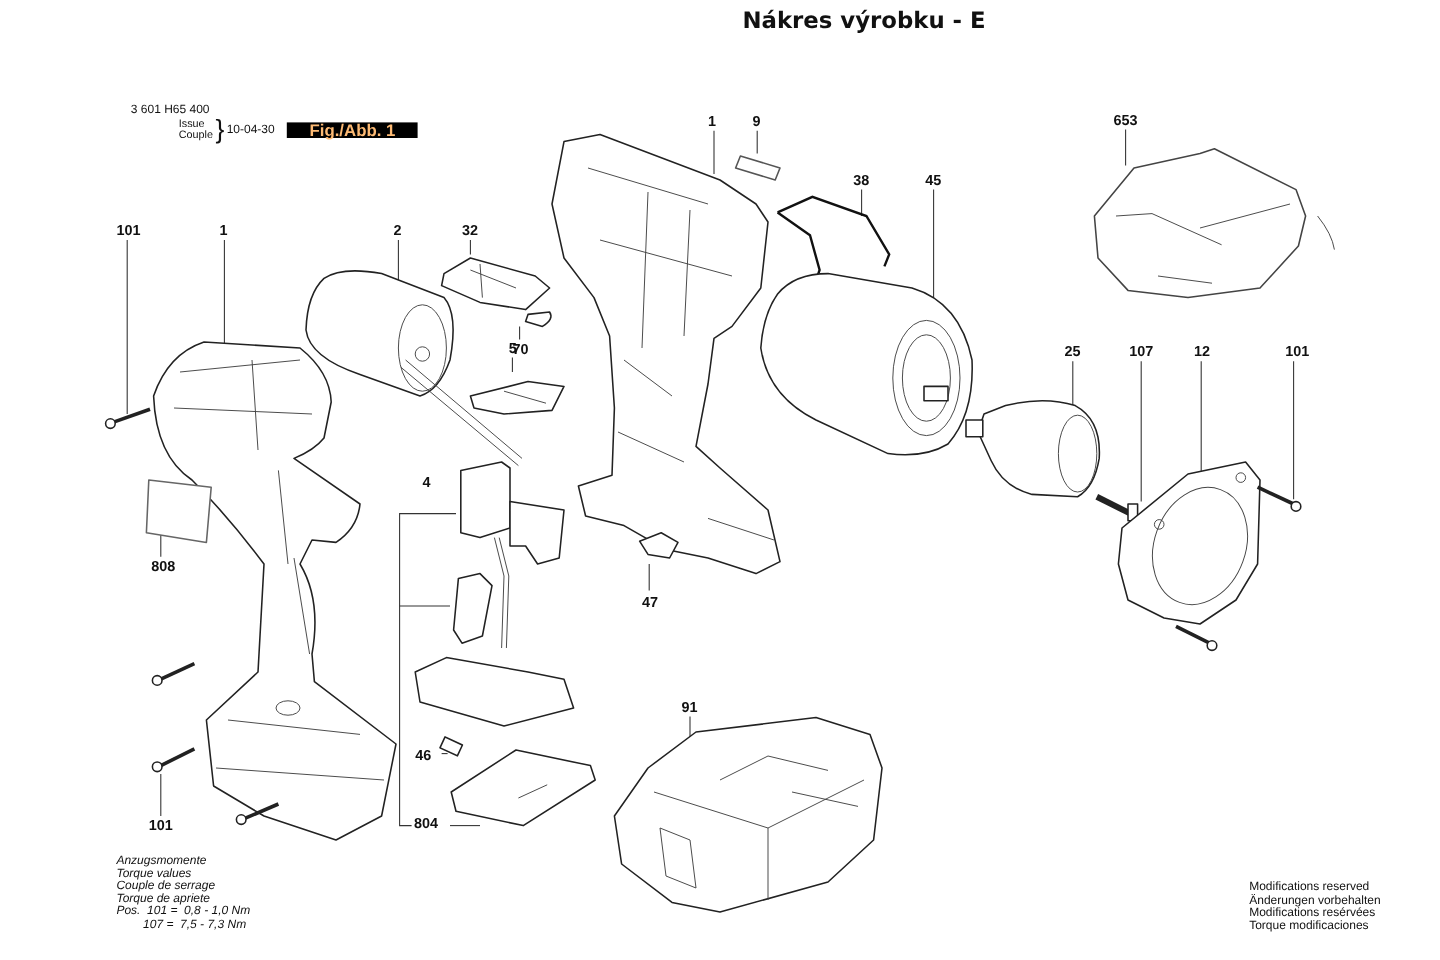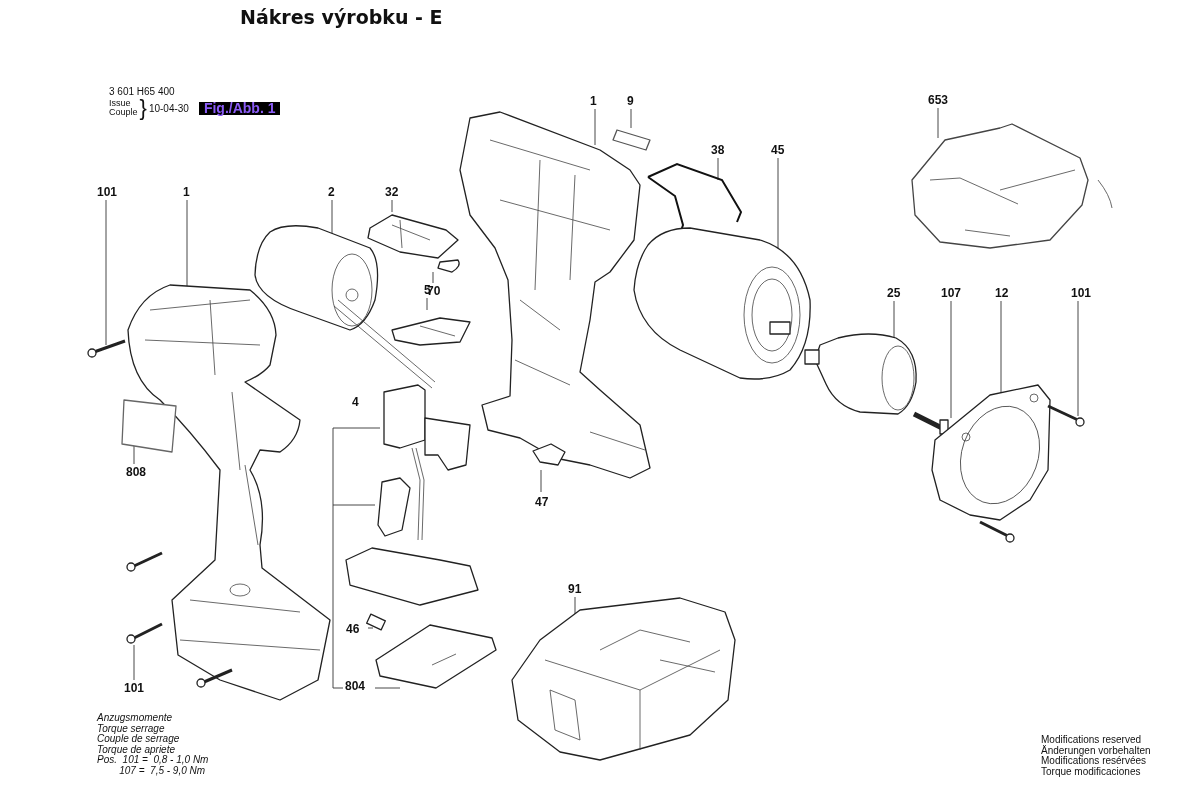--- a/index.html
+++ b/index.html
@@ -1,26 +1,26 @@
 <!DOCTYPE html>
 <html><head>
 <meta charset="utf-8">
 <style>
   html, body { margin: 0; padding: 0; background: #ffffff; }
   body { width: 1200px; height: 800px; position: relative; overflow: hidden;
          font-family: "Liberation Sans", sans-serif; color: #111; }
-  .title { position: absolute; left: 0; width: 1200px; top: 6px; 
+  .title { position: absolute; left: 0; width: 1200px; top: 6px; text-align: center;
            font-family: "DejaVu Sans", sans-serif; font-weight: bold; font-size: 19px;
            padding-left: 240px; box-sizing: border-box; }
   .meta { position: absolute; left: 109px; top: 86px; font-size: 10px; line-height: 11px; }
-  .meta .issue { display: flex; align-items: center; margin-top: 2px; }
+  .meta .issue { display: flex; align-items: center; margin-top: 2px; margin-left: 40px; }
   .meta .issue-labels { font-size: 9px; line-height: 9px; }
   .meta .brace { font-size: 22px; line-height: 18px; margin: 0 2px; font-weight: 200; }
-  .meta .fig { background: #000; color: #8b5cf6; font-weight: bold; font-size: 14px;
-               padding: 1px 5px; margin-left: 10px; }
+  .meta .fig { background: #000; color: #fdba74; font-weight: bold; font-size: 14px;
+               padding: 1px 19px; margin-left: 10px; }
   .torque { position: absolute; left: 97px; top: 713px; font-size: 10px; line-height: 10.5px; font-style: italic; }
   .torque .row { white-space: pre; }
   .mods { position: absolute; left: 1041px; top: 735px; font-size: 10px; line-height: 10.5px; }
   svg.drawing { position: absolute; left: 0; top: 0; }
   .lbl { font-family: "Liberation Sans", sans-serif; font-weight: bold; font-size: 12px; fill: #111; }
   .part { fill: #fff; stroke: #222; stroke-width: 1.3; stroke-linejoin: round; }
   .part-thin { fill: none; stroke: #444; stroke-width: 0.8; }
   .leader { stroke: #333; stroke-width: 0.9; fill: none; }
 </style>
 </head>
@@ -36,25 +36,25 @@
       <div>Couple</div>
     </div>
     <span class="brace">}</span>
     <span>10-04-30</span>
     <span class="fig">Fig./Abb. 1</span>
   </div>
 </div>
 
 <div class="torque">
   <div class="row">Anzugsmomente</div>
-  <div class="row">Torque serrage</div>
+  <div class="row">Torque values</div>
   <div class="row">Couple de serrage</div>
   <div class="row">Torque de apriete</div>
   <div class="row">Pos.  101 =  0,8 - 1,0 Nm</div>
-  <div class="row">        107 =  7,5 - 9,0 Nm</div>
+  <div class="row">        107 =  7,5 - 7,3 Nm</div>
 </div>
 
 <div class="mods">
   <div>Modifications reserved</div>
   <div>Änderungen vorbehalten</div>
   <div>Modifications resérvées</div>
   <div>Torque modificaciones</div>
 </div>
 
 <svg class="drawing" width="1200" height="800" viewBox="0 0 1200 800">

